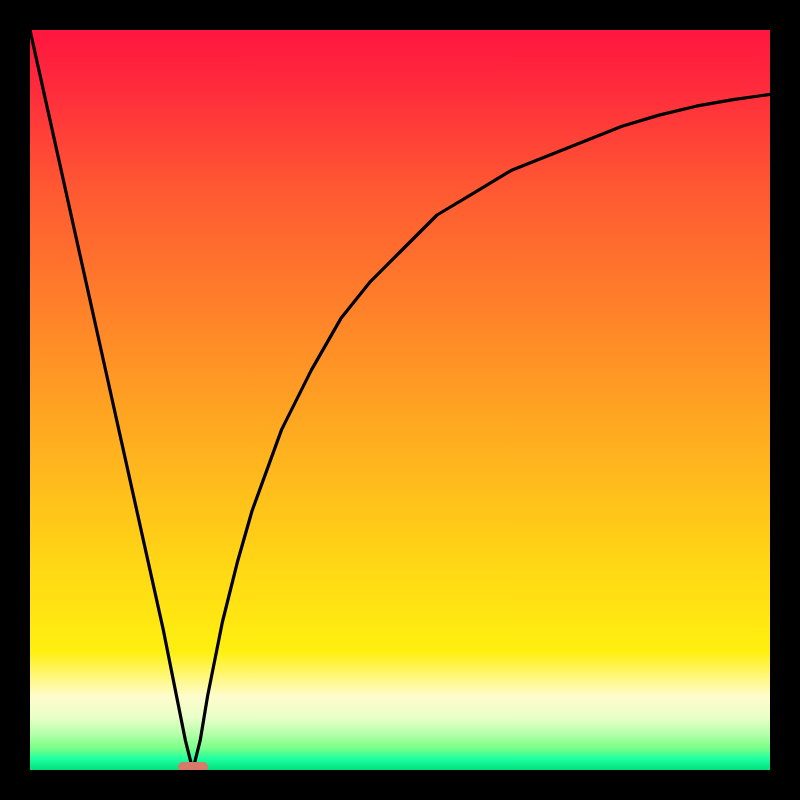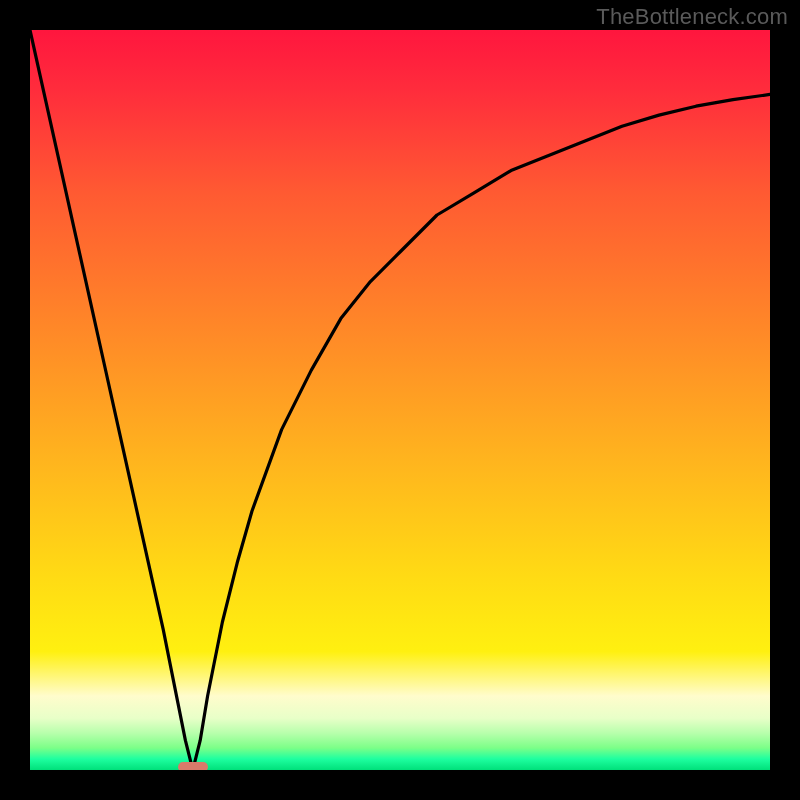--- a/index.html
+++ b/index.html
@@ -66,21 +66,20 @@
     font-size: 22px;
     letter-spacing: 0.2px;
     user-select: none;
   }
 </style>
 </head>
 <body>
 
 <div class="frame">
 
-  <div class="watermark">TheBottleneck.com</div>
 
   <div class="plot-area">
     <div class="gradient"></div>
 
     <svg class="curve" viewBox="0 0 740 740" preserveAspectRatio="none">
       <path id="curve-path" d="M0.0 0.0 L14.8 66.6 L29.6 133.2 L44.4 199.8 L59.2 266.4 L74.0 333.0 L88.8 399.6 L103.6 466.2 L118.4 532.8 L133.2 599.4 L148.0 673.4 L155.4 710.4 L162.8 740.0 L170.2 710.4 L177.6 666.0 L192.4 592.0 L207.2 532.8 L222.0 481.0 L251.6 399.6 L281.2 340.4 L310.8 288.6 L340.4 251.6 L370.0 222.0 L407.0 185.0 L444.0 162.8 L481.0 140.6 L518.0 125.8 L555.0 111.0 L592.0 96.2 L629.0 85.1 L666.0 76.2 L703.0 69.6 L740.0 64.4" fill="none" stroke="#000" stroke-width="3.2" stroke-linejoin="round" stroke-linecap="round"></path>
     </svg>
 
     <div class="marker" id="min-marker" style="left: 147.8px; top: 732px;"></div>
   </div>

